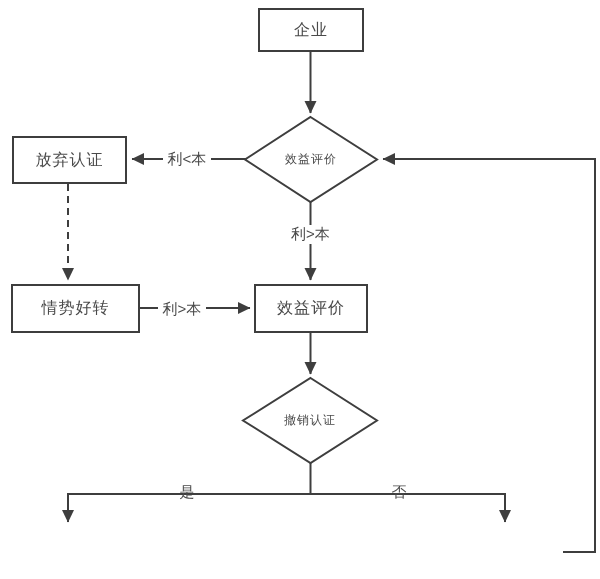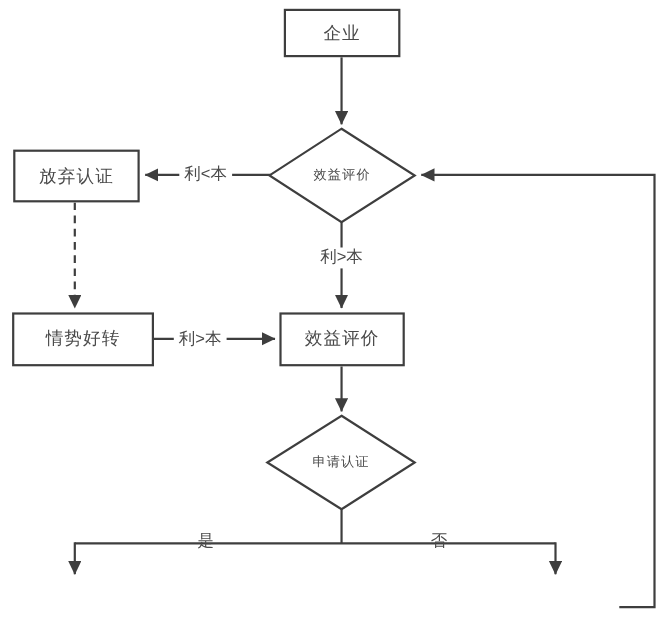--- a/index.html
+++ b/index.html
@@ -128,21 +128,21 @@
   <div class="node" id="n-abandon">放弃认证</div>
 
   <div class="node" id="n-improve">情势好转</div>
 
   <div class="node" id="n-apply">效益评价</div>
 
 
 
   <div class="diamond-label" id="d-benefit-label">效益评价</div>
 
-  <div class="diamond-label" id="d-compliance-label">申请认证</div>
+  <div class="diamond-label" id="d-compliance-label">撤销认证</div>
 
   <div class="edge-label bg" id="el-lt">利&lt;本</div>
 
   <div class="edge-label bg" id="el-gt-down">利&gt;本</div>
 
   <div class="edge-label bg" id="el-gt-right">利&gt;本</div>
 
   <div class="edge-label" id="el-yes">是</div>
 
   <div class="edge-label" id="el-no">否</div>

